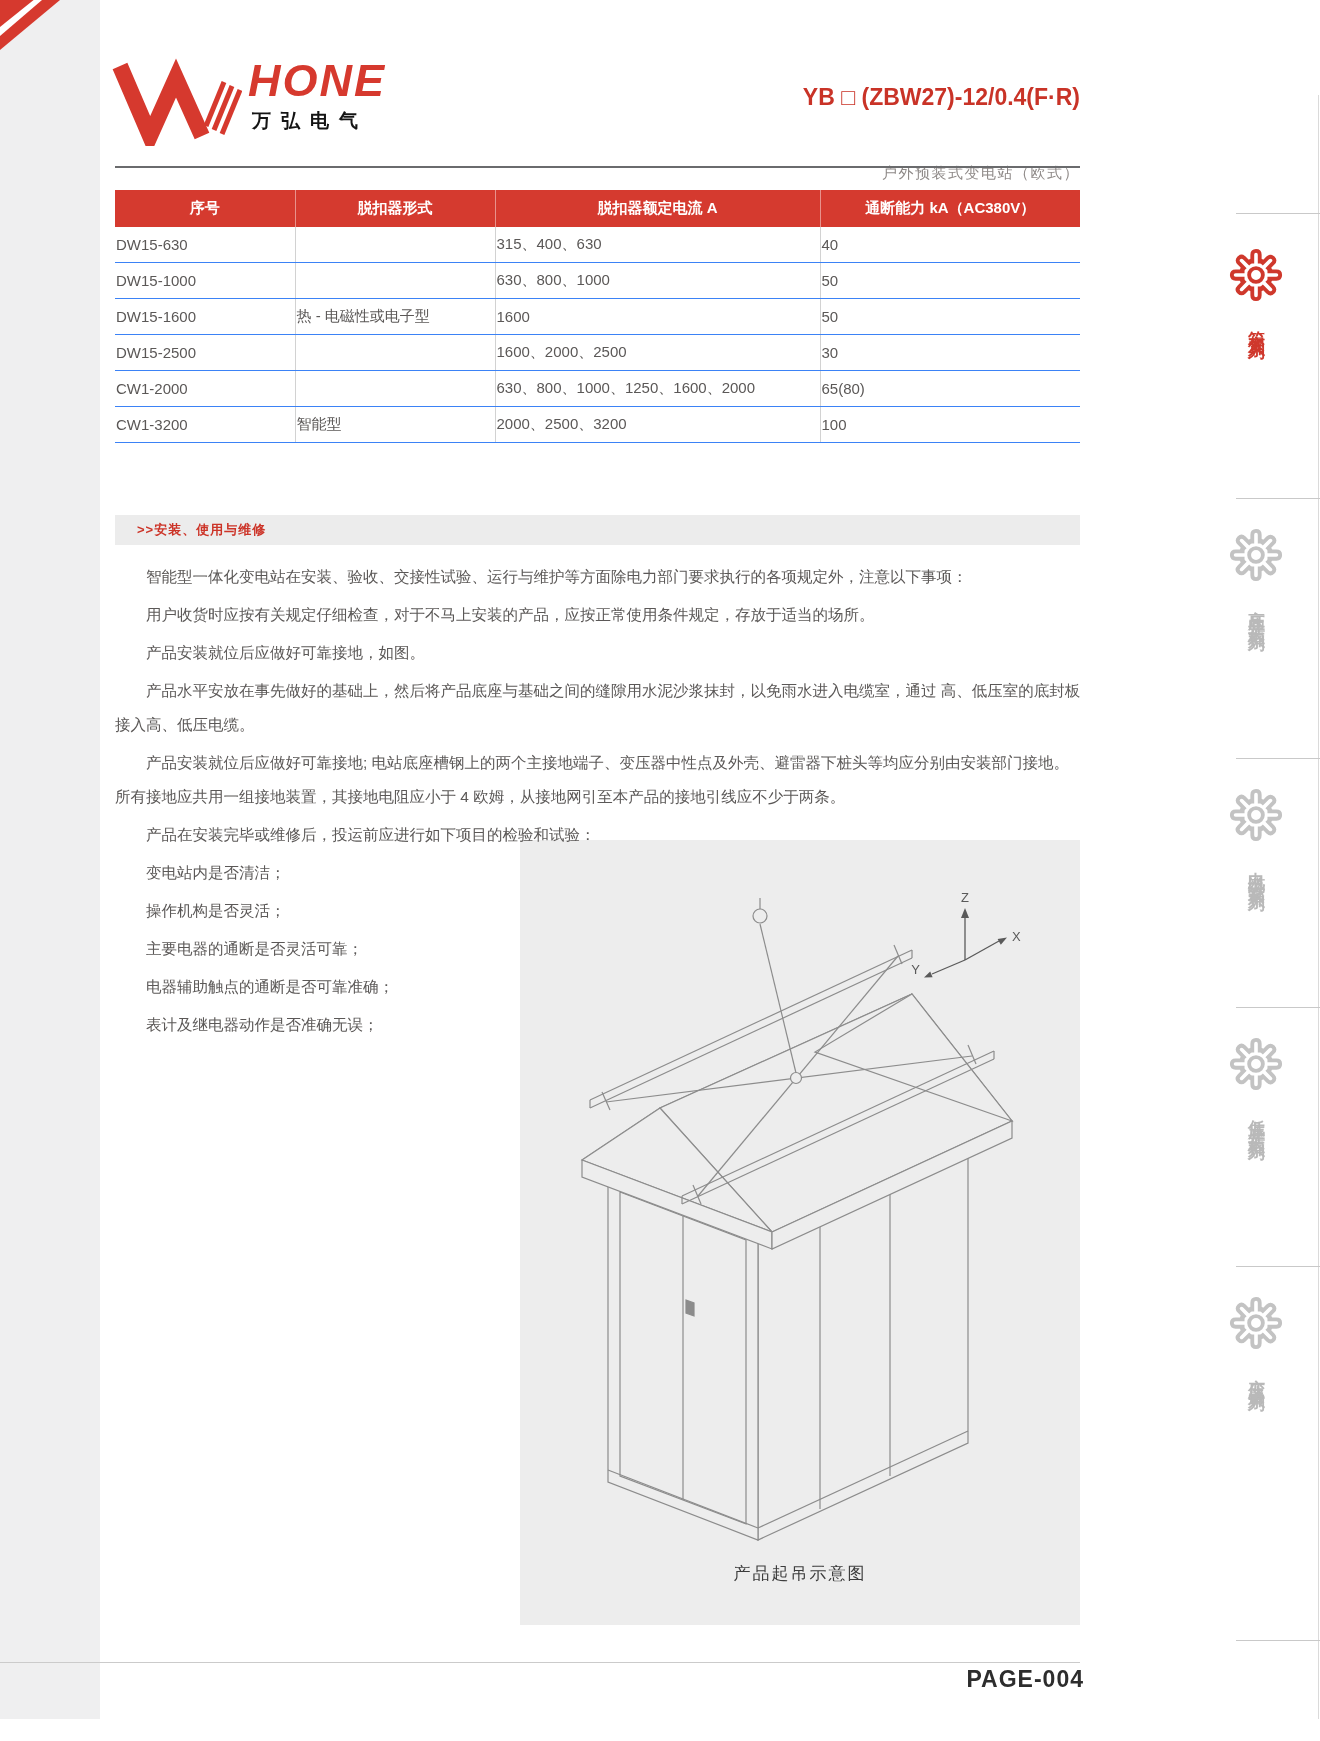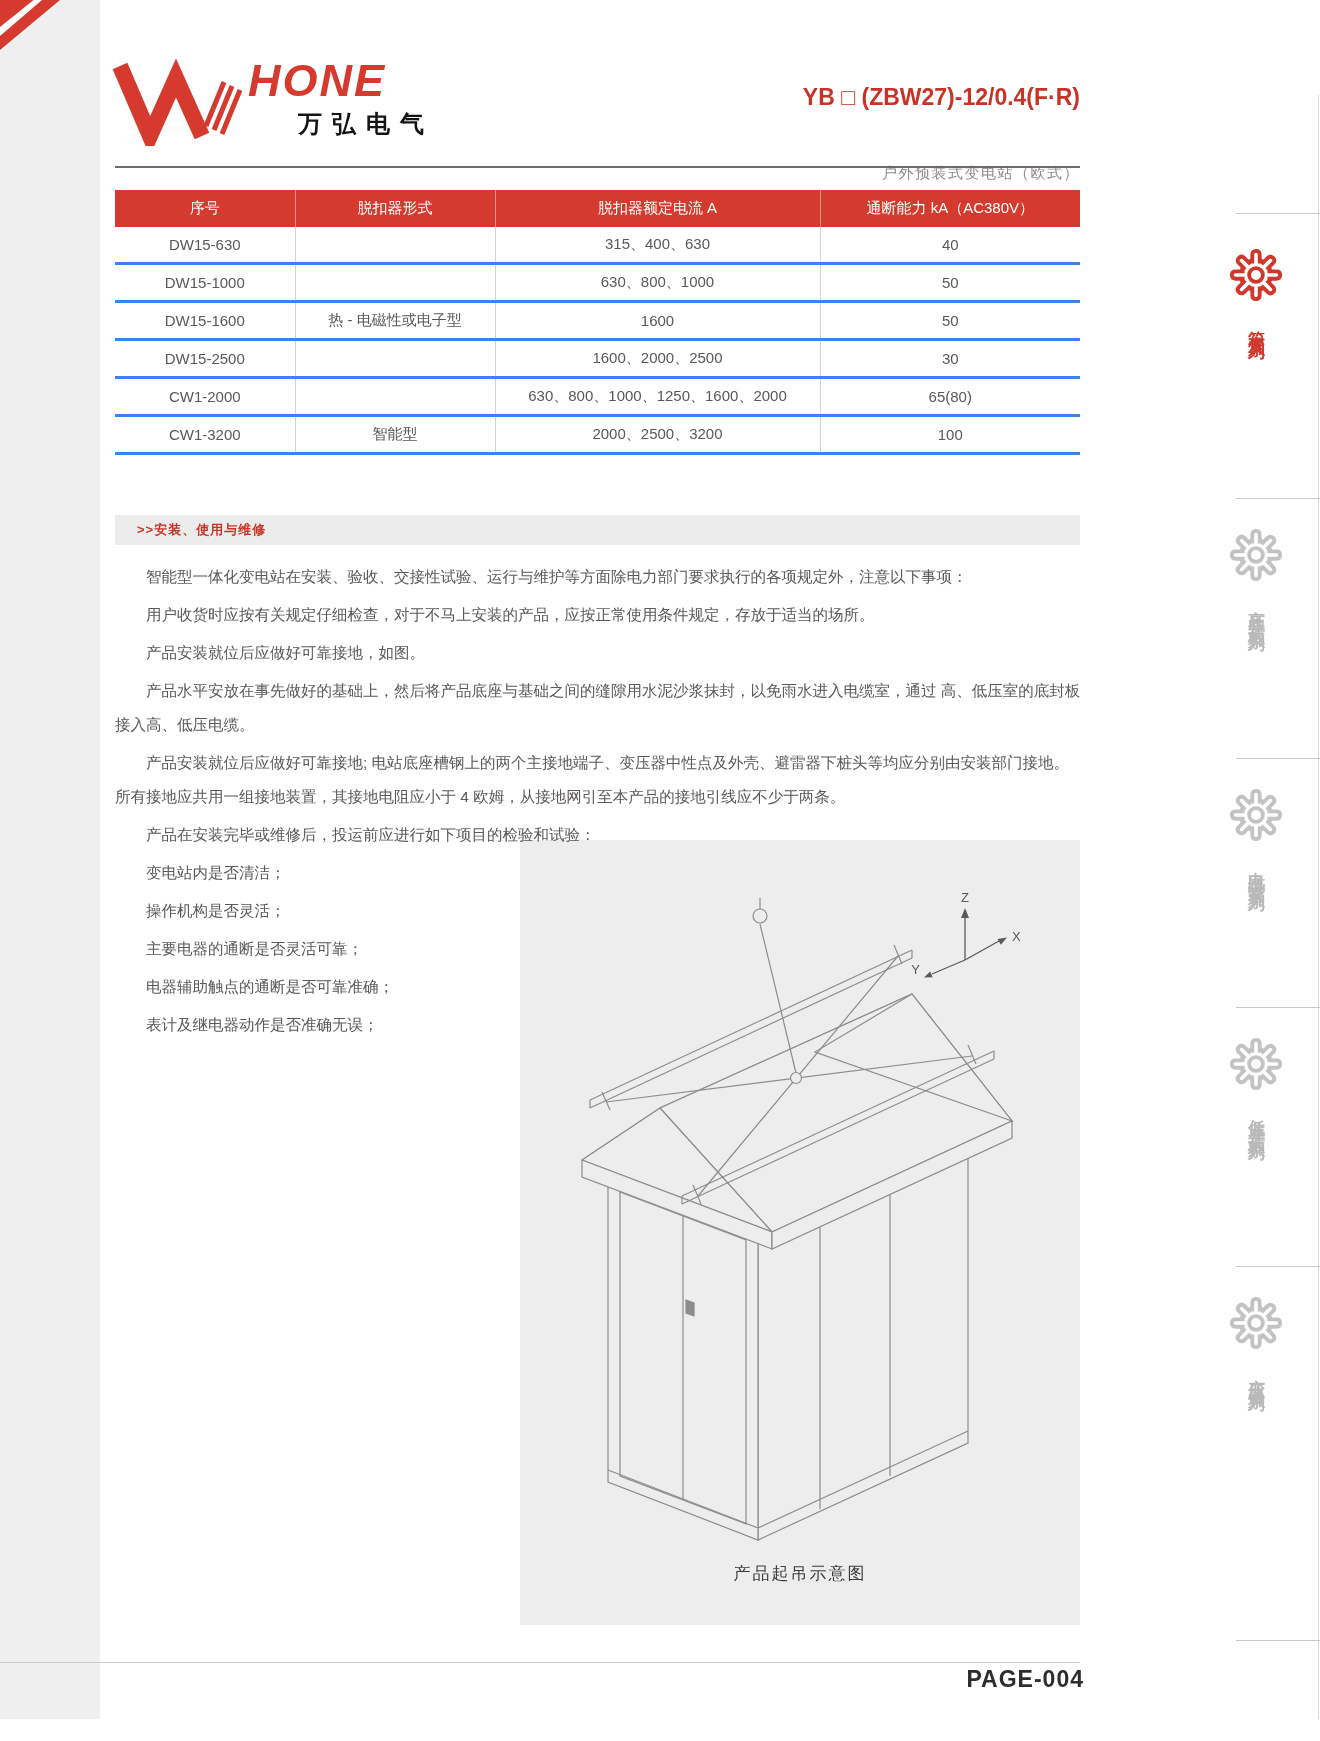--- a/index.html
+++ b/index.html
@@ -13,35 +13,35 @@
               clip-path:polygon(56% 0,70% 0,0 72%,0 54%);}
   .v-edge-line{position:absolute;left:1318px;top:95px;width:1px;height:1630px;background:#dadada;}
   .bottom-bar{position:absolute;left:0;top:1727px;width:1320px;height:14px;background:#4f4f51;}
   .footer-line{position:absolute;left:0;top:1662px;width:1080px;height:1px;background:#cbcbcb;}
   .page-number{position:absolute;right:236px;top:1666px;font-size:23px;font-weight:bold;
                color:#2d2d2d;letter-spacing:1px;}
   
   .logo-w{position:absolute;left:112px;top:56px;}
   .logo-hone{position:absolute;left:248px;top:55px;font-size:45px;font-weight:bold;font-style:italic;
              color:#d6392e;letter-spacing:2px;}
-  .logo-cn{position:absolute;left:252px;top:108px;font-size:24px;font-weight:bold;color:#141414;
-           letter-spacing:10px;margin-left:46px;}
+  .logo-cn{position:absolute;left:252px;top:108px;font-size:19px;font-weight:bold;color:#141414;
+           letter-spacing:10px;}
   .model{position:absolute;right:240px;top:84px;font-size:23px;font-weight:bold;color:#c93327;
          text-align:right;white-space:nowrap;margin-left:24px;}
   .model-sub{position:absolute;right:240px;top:120px;font-size:15px;color:#8f8a88;
              letter-spacing:1.5px;text-align:right;white-space:nowrap;margin-top:44px;}
   .header-divider{position:absolute;left:115px;top:166px;width:965px;height:2px;background:#6a6b6d;}
   
   table.spec{position:absolute;left:115px;top:190px;width:965px;border-collapse:collapse;
              table-layout:fixed;}
-  table.spec th{background:#d53a2f;color:#fff;font-weight:normal;font-size:15px;height:35px;
+  table.spec th{background:#d53a2f;color:#fff;font-weight:bold;font-size:15px;height:35px;
                 text-align:center;}
   table.spec th+th{border-left:1px solid rgba(255,255,255,.45);}
-  table.spec td{height:33px;font-size:15px;color:#5b5857;text-align:center;
-                border-bottom:3px solid #3b82f6;background:#fff;}
+  table.spec td{height:33px;font-size:15px;color:#5b5857;text-align:left;
+                border-bottom:1px solid #3b82f6;background:#fff;}
   table.spec td+td{border-left:1px solid #d2d2d2;}
   
   .section-bar{position:absolute;left:115px;top:515px;width:965px;height:30px;background:#ececec;}
   .section-title{line-height:30px;font-size:13px;font-weight:bold;color:#cc3327;padding-left:22px;
                  letter-spacing:1px;}
   .body-text{position:absolute;left:115px;top:560px;width:967px;z-index:2;}
   .body-text p{margin:0 0 4px 0;text-indent:31px;font-size:15.5px;line-height:34px;color:#5b5857;}
   
   .figure-panel{position:absolute;left:520px;top:840px;width:560px;height:785px;background:#ededed;z-index:1;}
   .figure-caption{position:absolute;left:0;top:722px;width:100%;text-align:center;font-size:17px;

